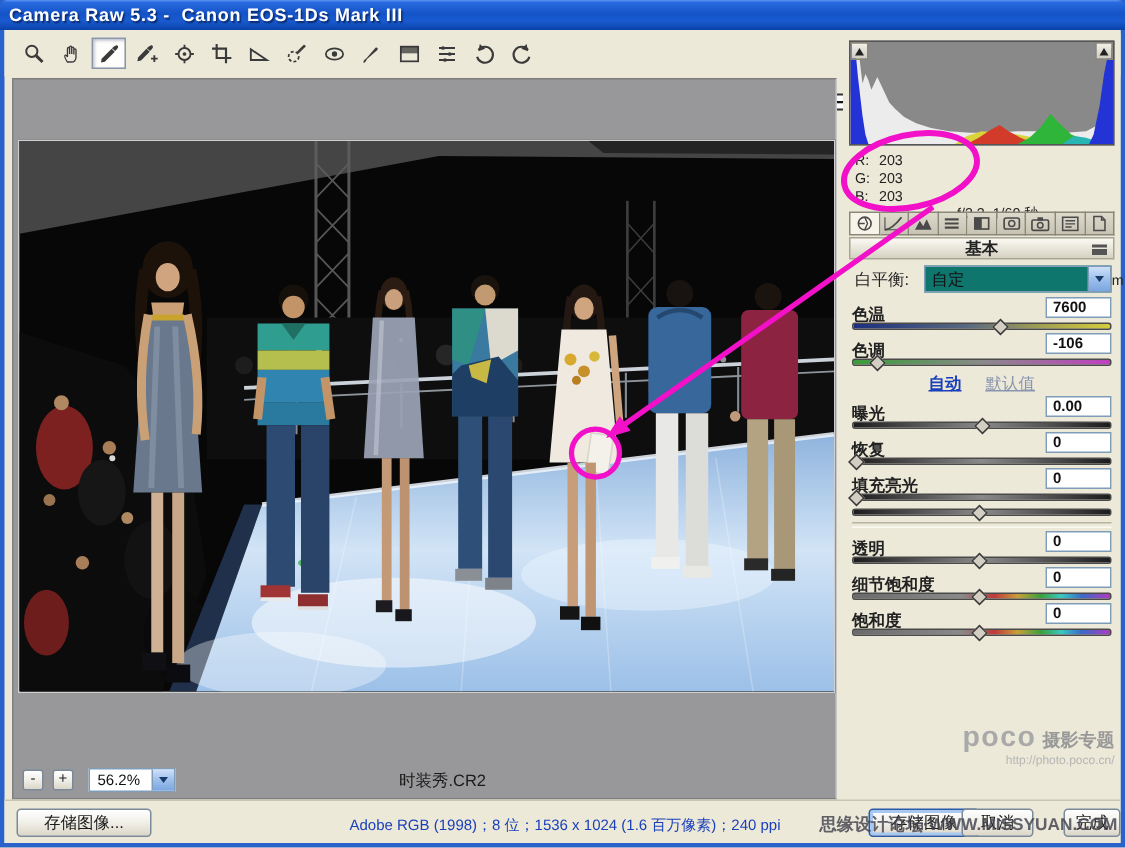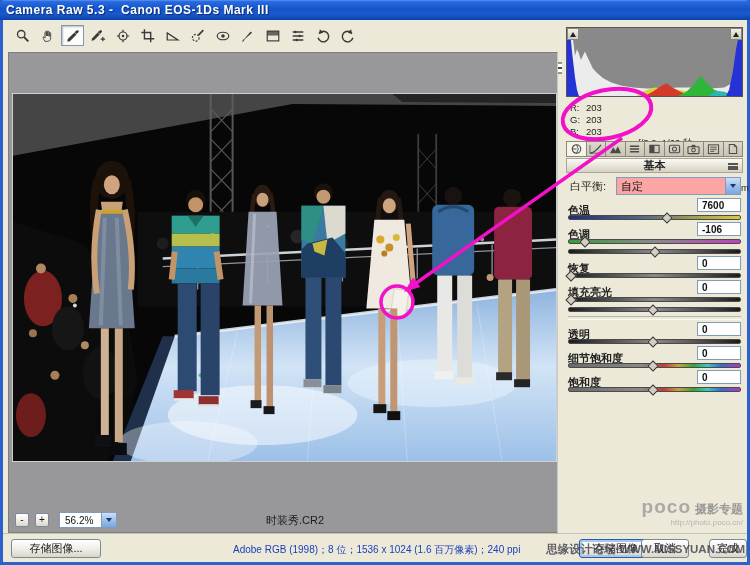--- a/index.html
+++ b/index.html
@@ -53,40 +53,40 @@
 .ptab{flex:1;height:16px;background:linear-gradient(180deg,#dedacb,#c8c4b4);border:1px solid #8a877a;border-left:none;display:flex;align-items:center;justify-content:center;}
 .ptab:first-child{border-left:1px solid #8a877a;}
 .ptab.active{background:#f6f3e8;}
 .ptab svg{width:15px;height:12px;}
 .section-header{position:absolute;left:4px;top:136px;width:177px;height:15px;background:linear-gradient(180deg,#fbfaf3,#d6d2c2);
   border:1px solid #a8a498;font-size:11px;font-weight:bold;color:#222;display:flex;align-items:center;justify-content:center;}
 .menu-ic{position:absolute;right:4px;top:4px;width:10px;height:7px;border-top:2px solid #555;border-bottom:2px solid #555;}
 .menu-ic::after{content:"";display:block;margin-top:1px;border-top:2px solid #555;}
 .wb-row{position:absolute;left:8px;top:155px;width:171px;height:18px;display:flex;align-items:center;}
 .wb-label{font-size:11px;color:#222;}
-.wb-combo{position:absolute;left:46px;top:0;width:125px;height:18px;background:#fca5a5;border:1px solid #7f9db9;display:flex;align-items:center;}
+.wb-combo{position:absolute;left:46px;top:0;width:125px;height:18px;background:#0f766e;border:1px solid #7f9db9;display:flex;align-items:center;}
 .wb-combo .val{flex:1;font-size:11px;padding-left:4px;color:#111;}
 #slider-rows{position:absolute;left:6px;top:178px;width:173px;}
 .srow{margin-bottom:2px;}
 .slabel-row{height:13px;position:relative;font-weight:bold;}
 .slabel{font-size:11px;color:#222;}
 .svalue{position:absolute;right:0;top:-2px;width:44px;height:14px;background:#fff;border:1px solid #7f9db9;font-size:10px;color:#111;padding:1px 0 0 4px;}
 .strack{height:8px;position:relative;margin-top:1px;}
 .strack-bar{position:absolute;left:0;right:0;top:1px;height:5px;border:1px solid #4a4a4a;border-radius:2px;}
 .t-temp{background:linear-gradient(90deg,#1b2f7e,#5a6a80 45%,#9a9a55 70%,#d6cd3c);}
 .t-tint{background:linear-gradient(90deg,#3a9c3a,#8a8a8a 50%,#c040c0);}
 .t-tone{background:linear-gradient(90deg,#1c1c1c,#8a8a8a 50%,#1c1c1c);}
 .t-rainbow{background:linear-gradient(90deg,#6a6a6a,#8a8a8a 42%,#c03a3a 55%,#c8a03a 64%,#3aa03a 73%,#3ac8c0 81%,#3a6ac8 89%,#b03ac0 100%);}
 .sthumb{position:absolute;top:0;width:8px;height:8px;background:#d2cec2;border:1px solid #3a3a3a;transform:rotate(45deg);z-index:2;}
 .links-row{height:15px;margin-bottom:3px;text-align:center;font-size:11px;}
 .links-row a{text-decoration:underline;cursor:pointer;}
 .auto-link{color:#1a3fba;font-weight:bold;margin-right:16px;}
 .default-link{color:#8a96b0;}
 .panel-sep{height:4px;border-top:1px solid #b8b4a4;border-bottom:1px solid #fbfaf3;margin:2px 0 4px 0;}
-.poco{position:absolute;right:4px;bottom:4px;text-align:right;line-height:13px;}
+.poco{position:absolute;right:4px;bottom:20px;text-align:right;line-height:13px;}
 .poco-logo{font-size:19px;font-weight:bold;color:#a9a9a9;letter-spacing:1px;margin-right:4px;}
 .poco-title{font-size:12px;font-weight:bold;color:#999;}
 .poco-url{font-size:8px;color:#b5b5b5;}
 
 .footer{position:absolute;left:3px;top:533px;width:744px;height:29px;background:#ECE9D8;border-top:1px solid #c8c4b4;}
 .save-btn{position:absolute;left:8px;top:5px;width:90px;height:19px;}
 .workflow{position:absolute;left:230px;top:9px;font-size:10px;color:#1a3fba;cursor:pointer;white-space:pre;}
 .open-btn{position:absolute;left:576px;top:5px;width:74px;height:19px;box-shadow:inset 0 0 0 2px #a8c8f0;border-color:#2a5aa8;}
 .cancel-btn{position:absolute;left:638px;top:5px;width:48px;height:19px;}
 .done-btn{position:absolute;left:706px;top:5px;width:38px;height:19px;}
@@ -558,21 +558,26 @@
         <div class="srow">
           <div class="slabel-row">
       <span class="slabel">色调</span>
       <span class="svalue">-106</span>
     </div>
     <div class="strack">
       <div class="strack-bar t-tint"></div>
       <div class="sthumb" style="left:calc(10% - 4px)"></div>
     </div>
         </div>
-        <div class="srow">
+        <div class="links-row"><a class="auto-link">自动</a><a class="default-link">默认值</a></div>
+        <div class="srow">
+          <div class="slabel-row">
+      <span class="slabel">曝光</span>
+      <span class="svalue">0.00</span>
+    </div>
     <div class="strack">
       <div class="strack-bar t-tone"></div>
       <div class="sthumb" style="left:calc(50% - 4px)"></div>
     </div>
         </div>
         <div class="srow">
           <div class="slabel-row">
       <span class="slabel">恢复</span>
       <span class="svalue">0</span>
     </div>

